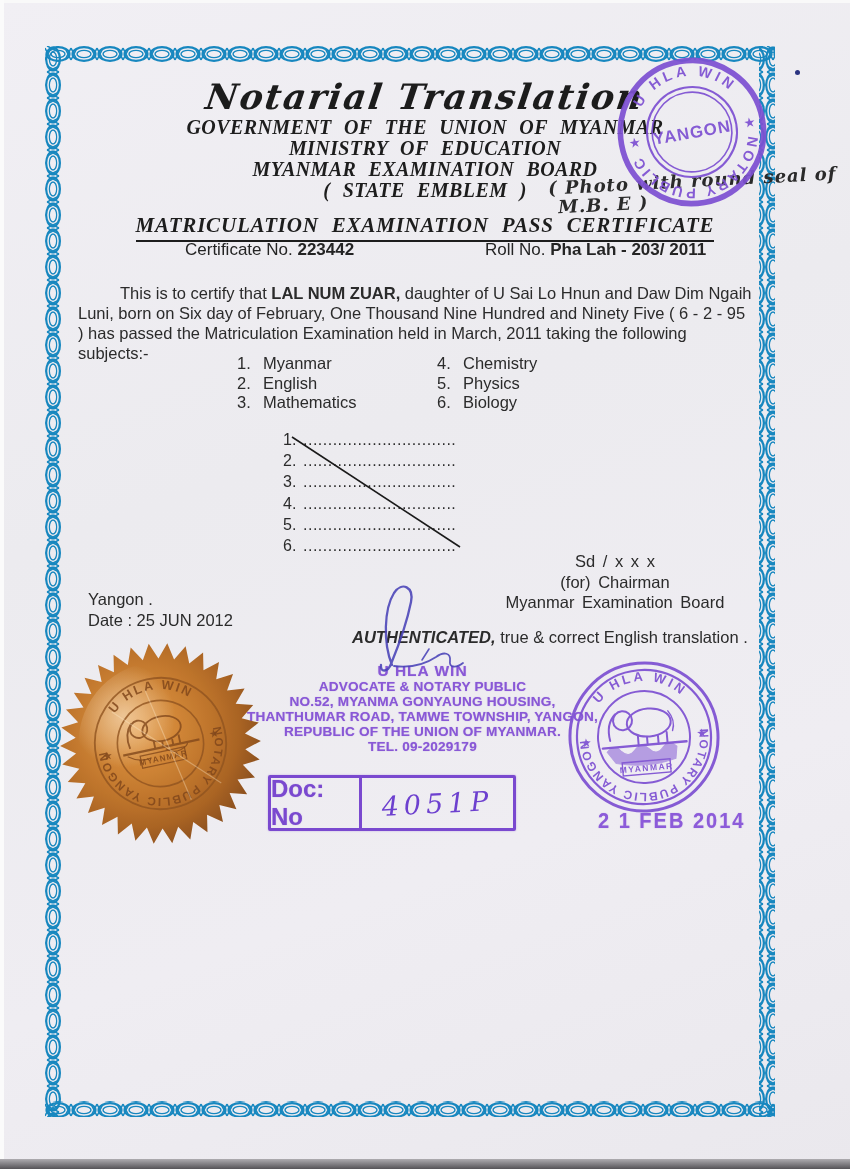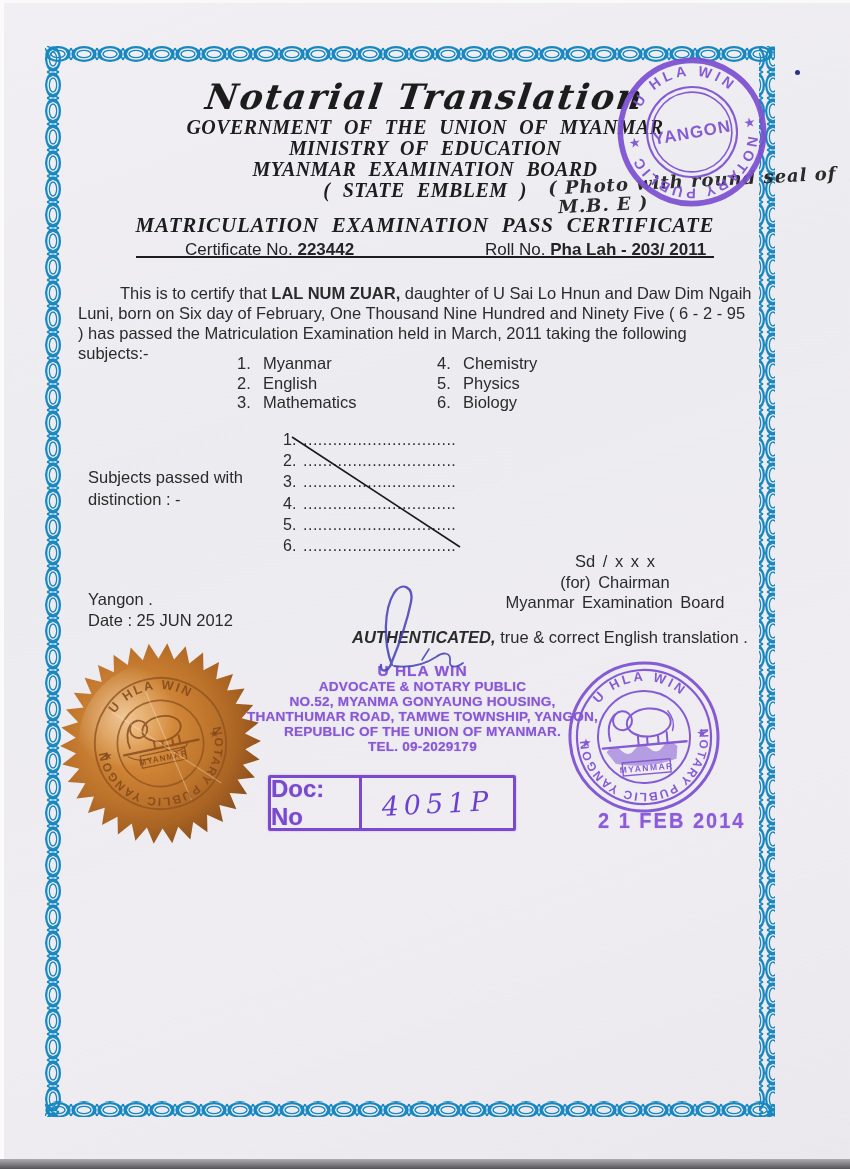--- a/index.html
+++ b/index.html
@@ -14,21 +14,21 @@
   .hdr-center{left:60px;width:730px;text-align:center;z-index:2;font-style:italic;}
   .script-title{top:76px;font-family:"DejaVu Serif",serif;font-style:italic;font-weight:bold;
      font-size:35px;letter-spacing:2px;color:#1c1c1c;transform:skewX(-8deg);}
   .gov-lines{top:117px;font-family:"Liberation Serif",serif;font-weight:bold;font-size:20px;
      line-height:21px;letter-spacing:.4px;word-spacing:7px;color:#1d1d1d;}
   .photo-note{font-family:"DejaVu Serif",serif;font-style:italic;font-weight:bold;font-size:18px;
      color:#2a2a2a;transform:rotate(-3deg);z-index:2;letter-spacing:1px;}
   .cert-title{top:213px;z-index:2;}
   .cert-title span{display:inline-block;font-family:"Liberation Serif",serif;font-weight:bold;
      font-size:21px;letter-spacing:.8px;word-spacing:7px;border-bottom:2.5px solid #1d1d1d;
-     padding-bottom:18px;color:#1d1d1d;}
+     padding-bottom:2px;color:#1d1d1d;}
   .cert-row{font-size:17px;z-index:2;}
   .b{font-weight:bold;}
   .body-par{left:78px;top:283px;width:676px;font-size:16.5px;line-height:20px;text-indent:42px;
      z-index:2;color:#2b2b2b;}
   .subj-col{top:354px;font-size:16.5px;line-height:19.6px;z-index:2;color:#2b2b2b;}
   .subj-row .n{display:inline-block;width:26px;}
   .dist-label{left:88px;top:466px;font-size:16.5px;line-height:22px;z-index:2;color:#2b2b2b;}
   .dist-rows{left:283px;top:429px;z-index:2;font-size:16px;color:#2b2b2b;}
   .dist-row{height:21.2px;line-height:21.2px;white-space:nowrap;}
   .dist-row .n{display:inline-block;width:20px;}
@@ -119,24 +119,20 @@
     <div class="subj-row"><span class="n">1.</span><span>Myanmar</span></div>
     <div class="subj-row"><span class="n">2.</span><span>English</span></div>
     <div class="subj-row"><span class="n">3.</span><span>Mathematics</span></div>
   </div>
   <div class="abs subj-col" style="left:437px">
     <div class="subj-row"><span class="n">4.</span><span>Chemistry</span></div>
     <div class="subj-row"><span class="n">5.</span><span>Physics</span></div>
     <div class="subj-row"><span class="n">6.</span><span>Biology</span></div>
   </div>
 
-  <div class="abs dist-label">
-    <div>Subjects passed with</div>
-    <div>distinction : -</div>
-  </div>
   <div class="abs dist-rows">
     <div class="dist-row"><span class="n">1.</span><span class="dots">........................................</span></div>
     <div class="dist-row"><span class="n">2.</span><span class="dots">........................................</span></div>
     <div class="dist-row"><span class="n">3.</span><span class="dots">........................................</span></div>
     <div class="dist-row"><span class="n">4.</span><span class="dots">........................................</span></div>
     <div class="dist-row"><span class="n">5.</span><span class="dots">........................................</span></div>
     <div class="dist-row"><span class="n">6.</span><span class="dots">........................................</span></div>
   </div>
   <svg class="abs strike-svg" style="left:284px;top:429px" width="185" height="125">
     <line x1="8" y1="8" x2="176" y2="118" stroke="#1a1a1a" stroke-width="1.6"></line>

